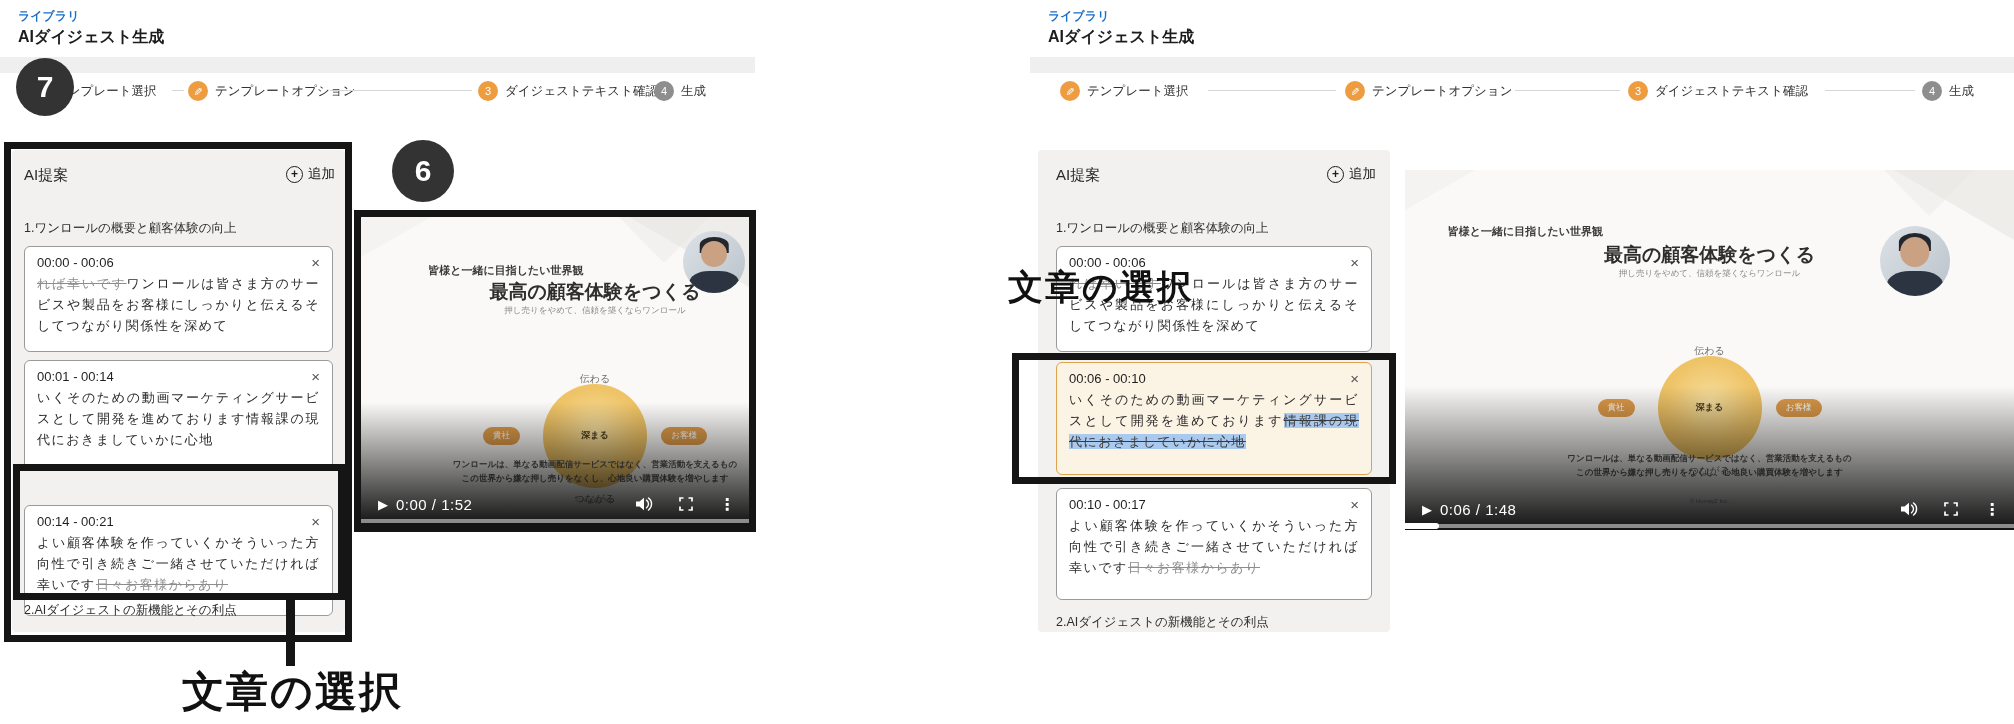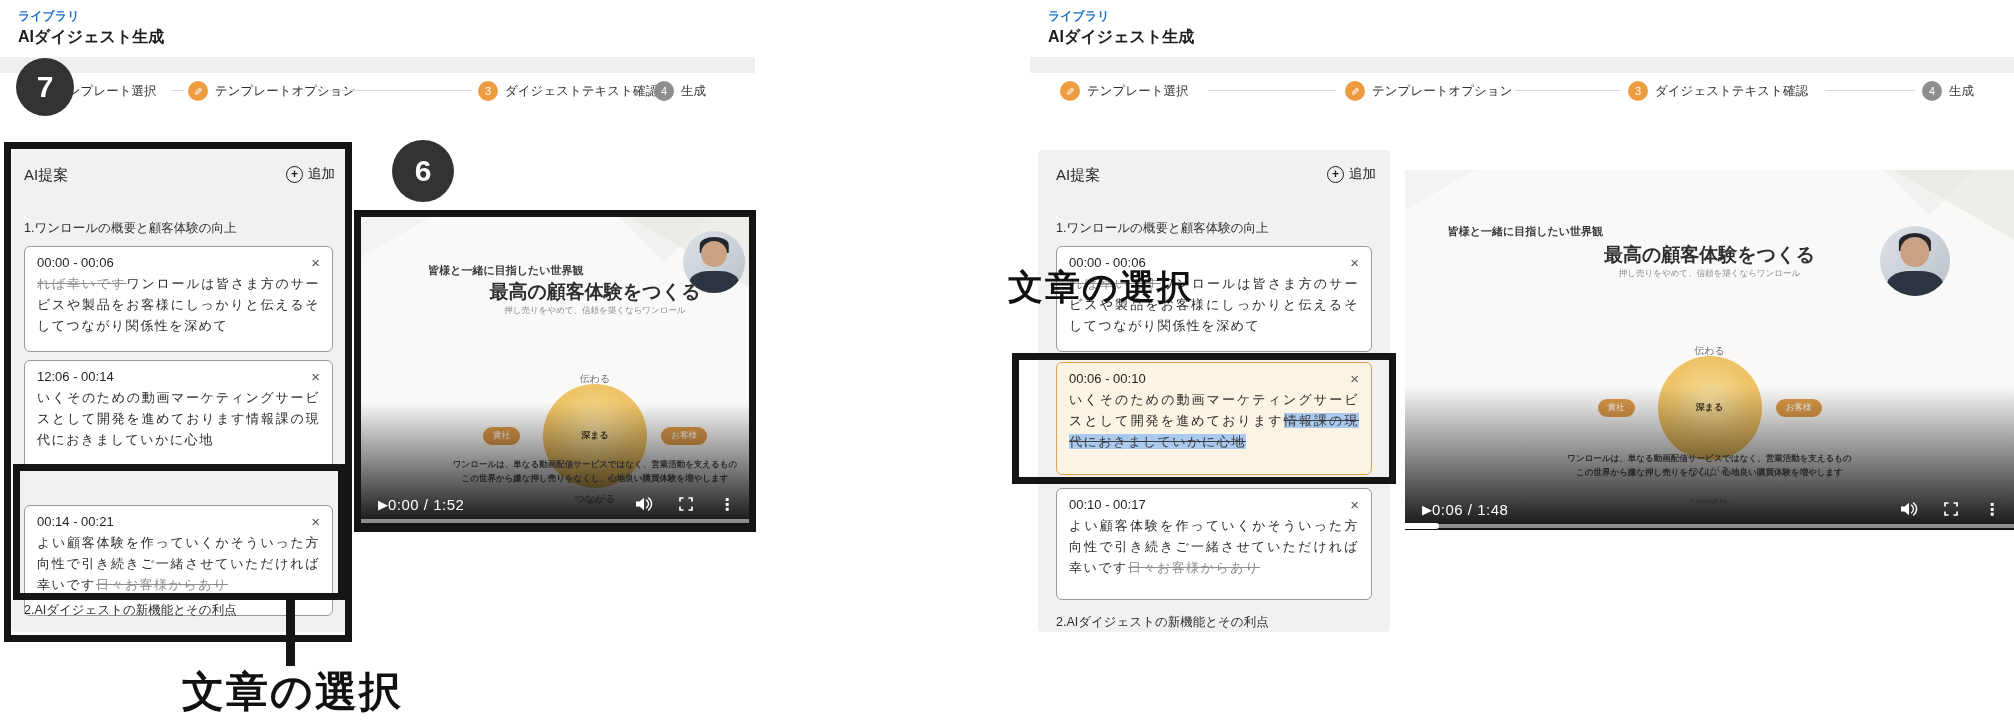--- a/index.html
+++ b/index.html
@@ -84,21 +84,21 @@
                 border-radius:50%;background:#caa183;}
   .avatar .hair{position:absolute;left:50%;top:10%;transform:translateX(-50%);width:46%;height:26%;
                 border-radius:50% 50% 0 0;background:#23262b;}
   .avatar .body{position:absolute;left:50%;bottom:-12%;transform:translateX(-50%);width:80%;height:48%;
                 border-radius:40% 40% 0 0;background:#2c3442;}
   .vgrad{position:absolute;left:0;right:0;bottom:0;height:40%;
          background:linear-gradient(to bottom,rgba(0,0,0,0),rgba(0,0,0,.93));z-index:4;}
   .controls{position:absolute;left:0;right:0;bottom:10px;height:22px;display:flex;align-items:center;
             z-index:5;color:#fff;}
   .playbtn{font-size:13px;margin-left:17px;cursor:pointer;}
-  .vtime{font-size:15px;margin-left:0;letter-spacing:.5px;}
+  .vtime{font-size:15px;margin-left:8px;letter-spacing:.5px;}
   .cspace{flex:1;}
   .cicon{margin-right:26px;cursor:pointer;display:flex;align-items:center;}
   .kebab{font-size:16px;margin-right:14px;cursor:pointer;font-weight:700;}
   .pbar{position:absolute;left:0;right:0;bottom:2px;height:4.5px;background:rgba(255,255,255,.5);z-index:5;}
   .pfill{position:absolute;left:0;top:-0.5px;height:5.5px;background:#fff;border-radius:0 3px 3px 0;}
 </style>
 </head>
 <body>
 
 <div class="canvas">
@@ -145,21 +145,21 @@
       <div class="abs block" style="left:12px;top:96px;width:309px;height:106px;">
         <div class="bhead">
           <span class="btime">00:00 - 00:06</span>
           <span class="bclose">×</span>
         </div>
         <p class="btext"><span class="struck">れば幸いです</span><span>ワンロールは皆さま方のサービスや製品をお客様にしっかりと伝えるそしてつながり関係性を深めて</span></p>
       </div>
 
       <div class="abs block" style="left:12px;top:210px;width:309px;height:110px;">
         <div class="bhead">
-          <span class="btime">12:06 - 00:14</span>
+          <span class="btime">00:01 - 00:14</span>
           <span class="bclose">×</span>
         </div>
         <p class="btext"><span>いくそのための動画マーケティングサービスとして開発を進めております情報課の現代におきましていかに心地</span></p>
       </div>
 
       <div class="abs block" style="left:12px;top:327px;width:309px;height:111px;margin-top:28px;">
         <div class="bhead">
           <span class="btime">00:14 - 00:21</span>
           <span class="bclose">×</span>
         </div>

